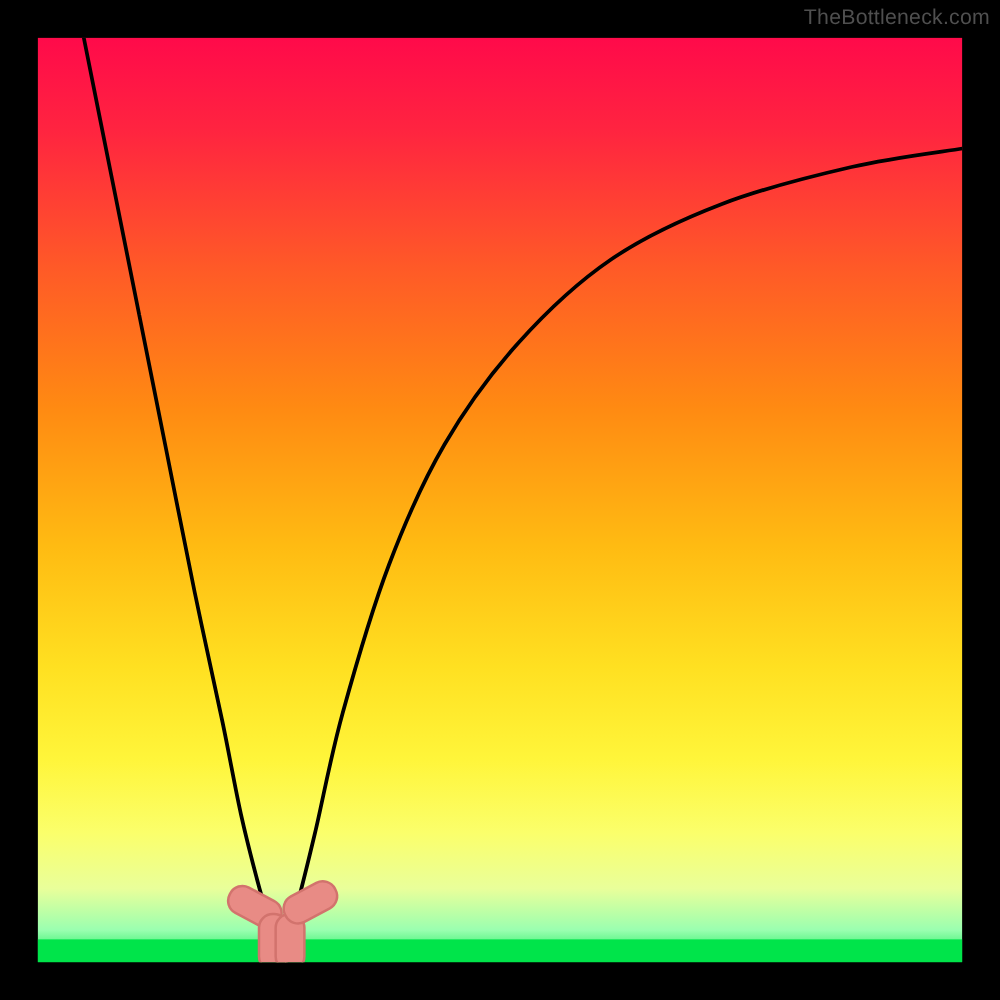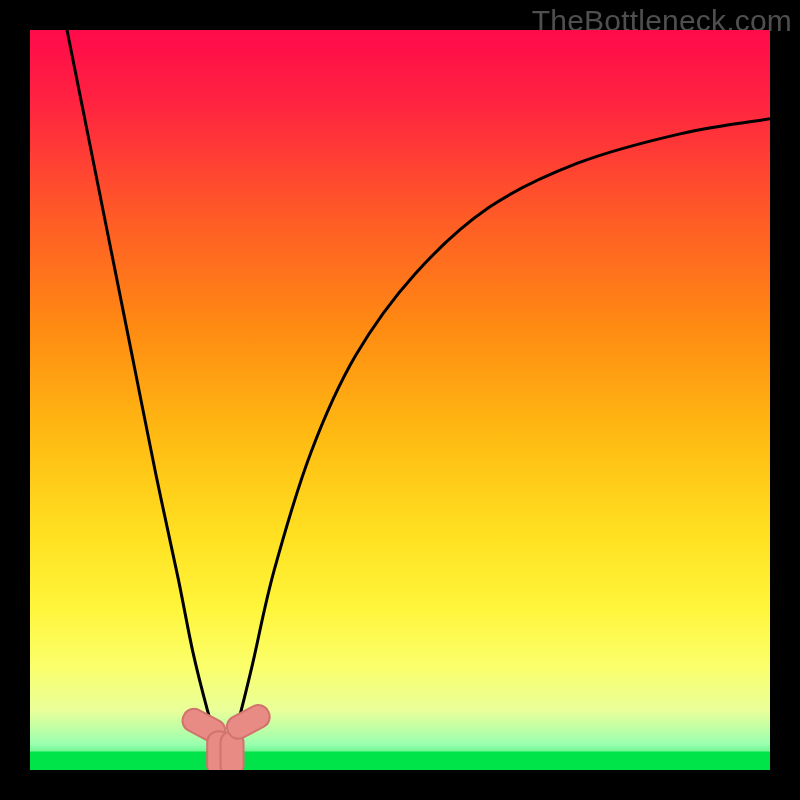--- a/index.html
+++ b/index.html
@@ -25,21 +25,21 @@
     top: 30px;
     width: 740px;
     height: 740px;
     overflow: hidden;
   }
   .watermark {
     position: absolute;
     top: 4px;
     right: 8px;
     color: #4f4f4f;
-    font-size: 30px;
+    font-size: 17px;
     font-weight: 500;
     letter-spacing: 0.2px;
     user-select: none;
   }
   svg {
     display: block;
   }
 </style>
 </head>
 <body>

